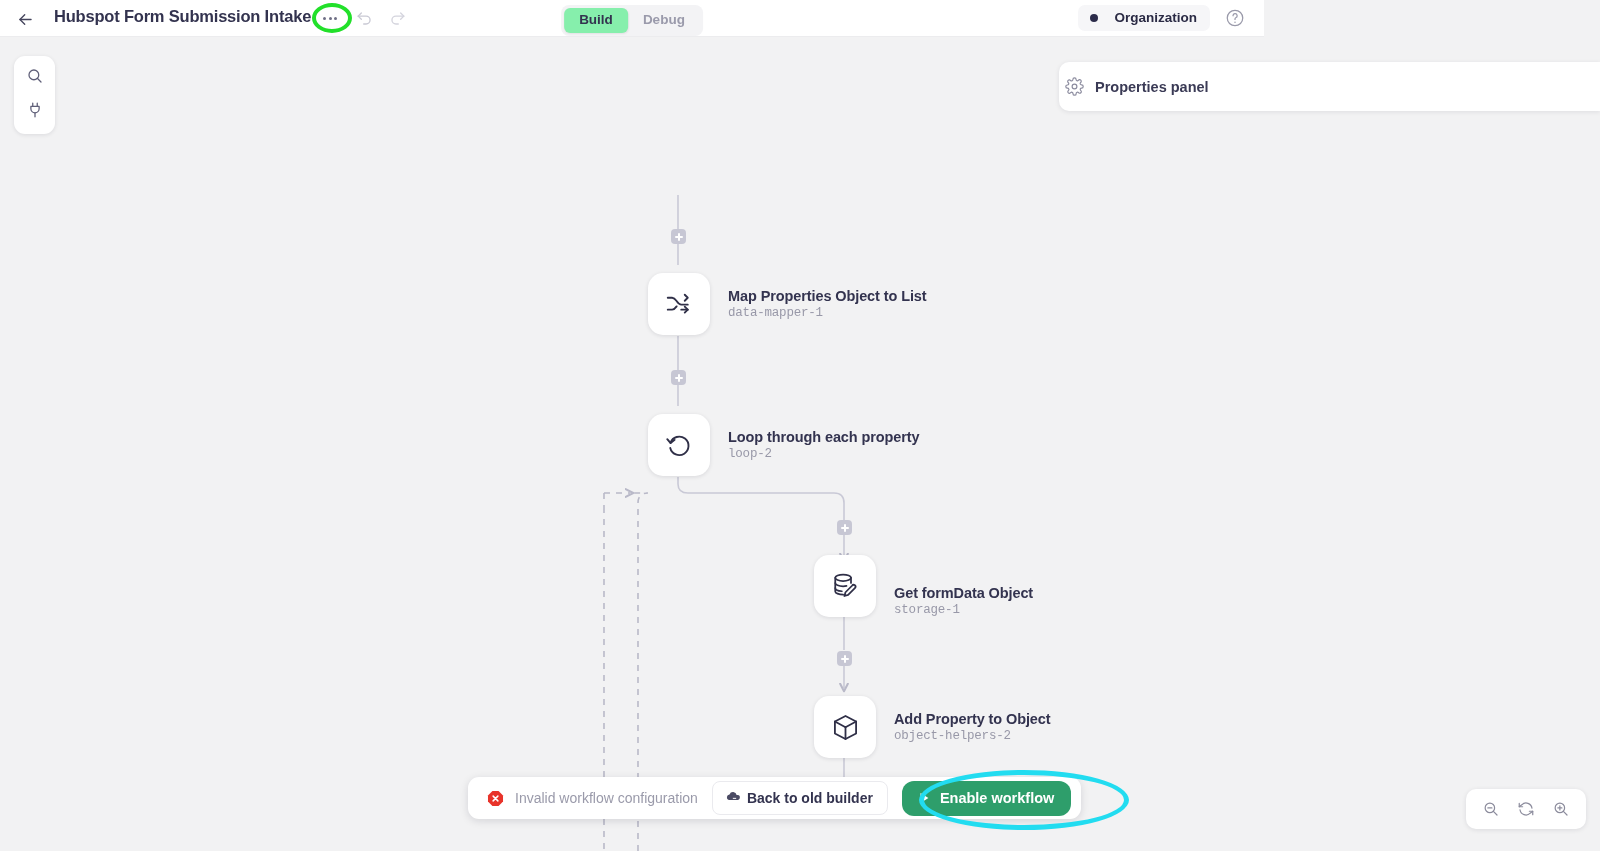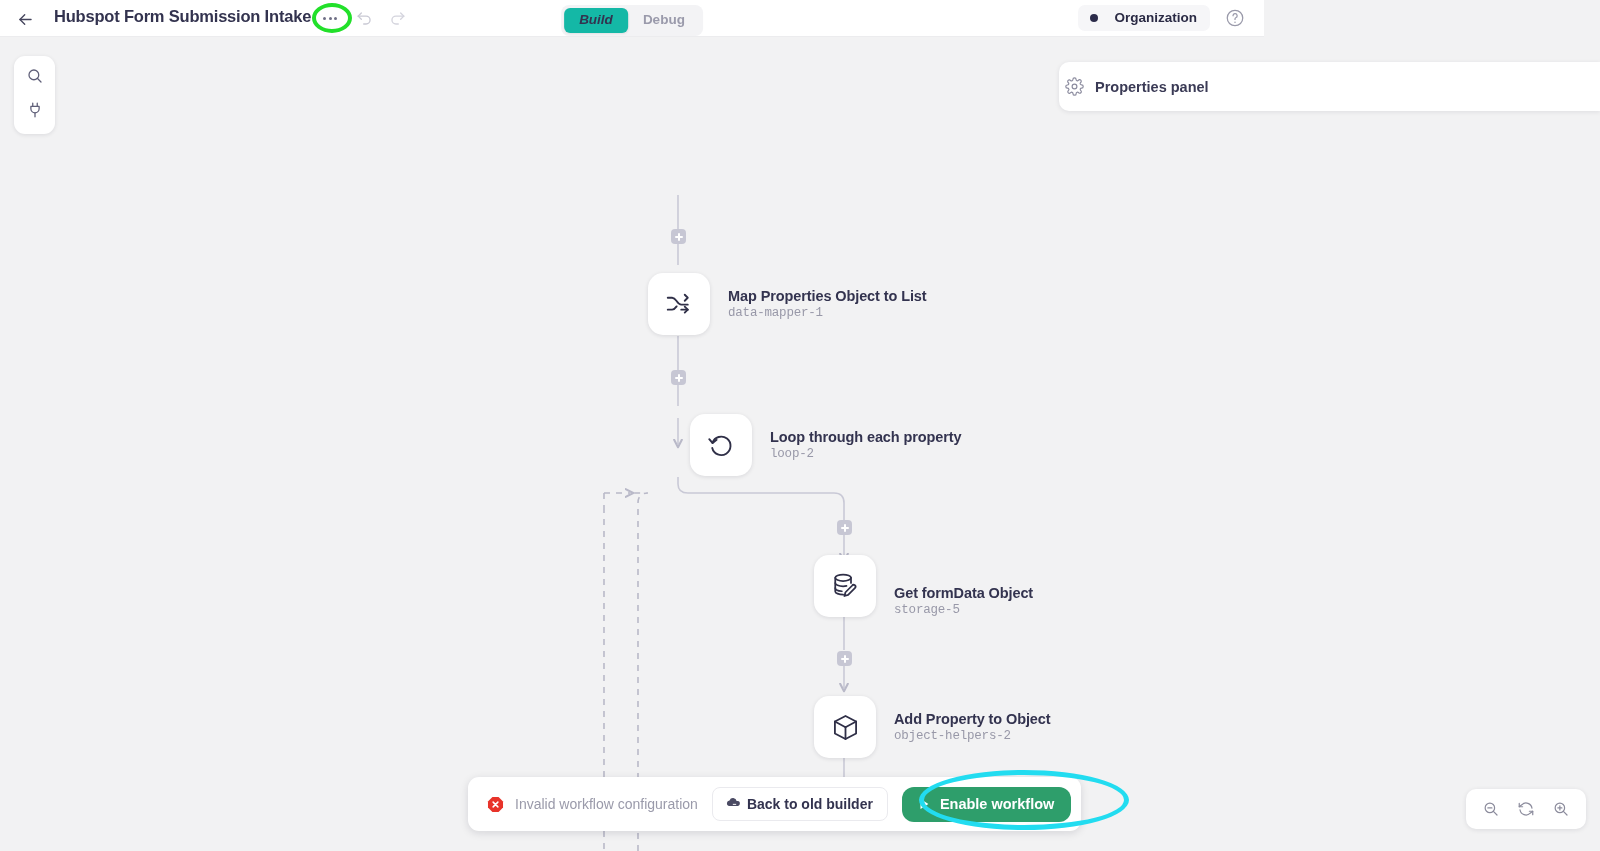--- a/index.html
+++ b/index.html
@@ -51,21 +51,21 @@
   .redo-btn { left: 388px; }
 
   .seg-tabs {
     position: absolute; left: 50%; transform: translateX(-50%); top: 5px;
     display: flex; background: #f3f3f5; border-radius: 8px; padding: 3px;
   }
   .seg-tab {
     padding: 4px 15px 5px; font-size: 13.5px; font-weight: 700;
     color: #9a9aab; border-radius: 6px; cursor: pointer; line-height: 1.2;
   }
-  .seg-tab.active { background: #14b8a6; color: #33334f; box-shadow: 0 1px 2px rgba(0,0,0,.07); font-style: italic; }
+  .seg-tab.active { background: #86efac; color: #33334f; box-shadow: 0 1px 2px rgba(0,0,0,.07); }
 
   .org-chip {
     position: absolute; right: 54px; top: 5px;
     display: flex; align-items: center; gap: 16px;
     background: #f6f6f8; border-radius: 7px; padding: 5px 13px 6px 12px;
     cursor: pointer;
   }
   .org-dot { width: 8px; height: 8px; border-radius: 50%; background: #2b2b4a; }
   .org-label { font-size: 13.5px; font-weight: 600; color: #2b2b45; }
   .help-btn { position: absolute; right: 18px; top: 8px; width: 21px; height: 21px; cursor: pointer; }
@@ -118,21 +118,21 @@
   }
   .plus-btn::before, .plus-btn::after {
     content:''; position:absolute; background:#ffffff; border-radius:1px;
   }
   .plus-btn::before { width: 8px; height: 2px; }
   .plus-btn::after  { width: 2px; height: 8px; }
 
   
   .bottom-bar {
     position: absolute; left: 468px; top: 777px;
-    height: 54px; background: #ffffff; border-radius: 11px;
+    height: 42px; background: #ffffff; border-radius: 11px;
     box-shadow: 0 2px 9px rgba(18,18,40,.13);
     display: flex; align-items: center; padding: 0 10px 0 18px; gap: 14px;
     z-index: 50;
   }
   .invalid-wrap { display: flex; align-items: center; gap: 10px; }
   .invalid-text { font-size: 14px; color: #9a9aaa; white-space: nowrap; }
   .old-builder-btn {
     display: flex; align-items: center; gap: 4px;
     border: 1px solid #eaeaee; border-radius: 8px;
     padding: 7px 14px 8px 13px; cursor: pointer; background: #fff;
@@ -215,21 +215,21 @@
           <path d="M16.6 4.6L19 7l-2.4 2.4"></path>
           <path d="M16.6 14.1L19 16.5l-2.4 2.4"></path>
         </svg>
       </div>
       <div class="node-text">
         <div class="node-title">Map Properties Object to List</div>
         <div class="node-sub">data-mapper-1</div>
       </div>
     </div>
 
-    <div class="node" style="left:648px; top:377px;margin-left:42px;">
+    <div class="node" style="left:648px; top:377px;">
       <div class="node-box">
         <svg width="30" height="30" viewBox="0 0 24 24" fill="none" stroke="#2f2f47" stroke-width="1.5" stroke-linecap="round" stroke-linejoin="round">
           <path d="M5.2 10.3A7.4 7.4 0 1 1 5 14.4"></path>
           <path d="M2.6 7.3l2.7 3.2 3.2-2.6"></path>
         </svg>
       </div>
       <div class="node-text">
         <div class="node-title">Loop through each property</div>
         <div class="node-sub">loop-2</div>
       </div>
@@ -241,21 +241,21 @@
           <ellipse cx="10.5" cy="5.4" rx="6.3" ry="2.6"></ellipse>
           <path d="M4.2 5.4v10.9c0 1.4 2.8 2.6 6.3 2.6"></path>
           <path d="M16.8 5.4v4.1"></path>
           <path d="M4.2 9.6c0 1.4 2.8 2.6 6.3 2.6 1 0 1.9-.1 2.7-.3"></path>
           <path d="M4.2 13.6c0 1.3 2.3 2.4 5.3 2.6"></path>
           <path d="M19.9 11.3a1.7 1.7 0 0 1 0 2.4l-5.4 5.4-3 .9.9-3 5.2-5.2a1.7 1.7 0 0 1 2.3-.5z"></path>
         </svg>
       </div>
       <div class="node-text">
         <div class="node-title">Get formData Object</div>
-        <div class="node-sub">storage-5</div>
+        <div class="node-sub">storage-1</div>
       </div>
     </div>
 
     <div class="node" style="left:814px; top:659px;">
       <div class="node-box">
         <svg width="31" height="31" viewBox="0 0 24 24" fill="none" stroke="#2f2f47" stroke-width="1.4" stroke-linecap="round" stroke-linejoin="round">
           <path d="M12 3.1l8.2 4.3v9.2L12 20.9 3.8 16.6V7.4z"></path>
           <path d="M3.8 7.4L12 11.8l8.2-4.4"></path>
           <path d="M12 11.8v9.1"></path>
         </svg>

